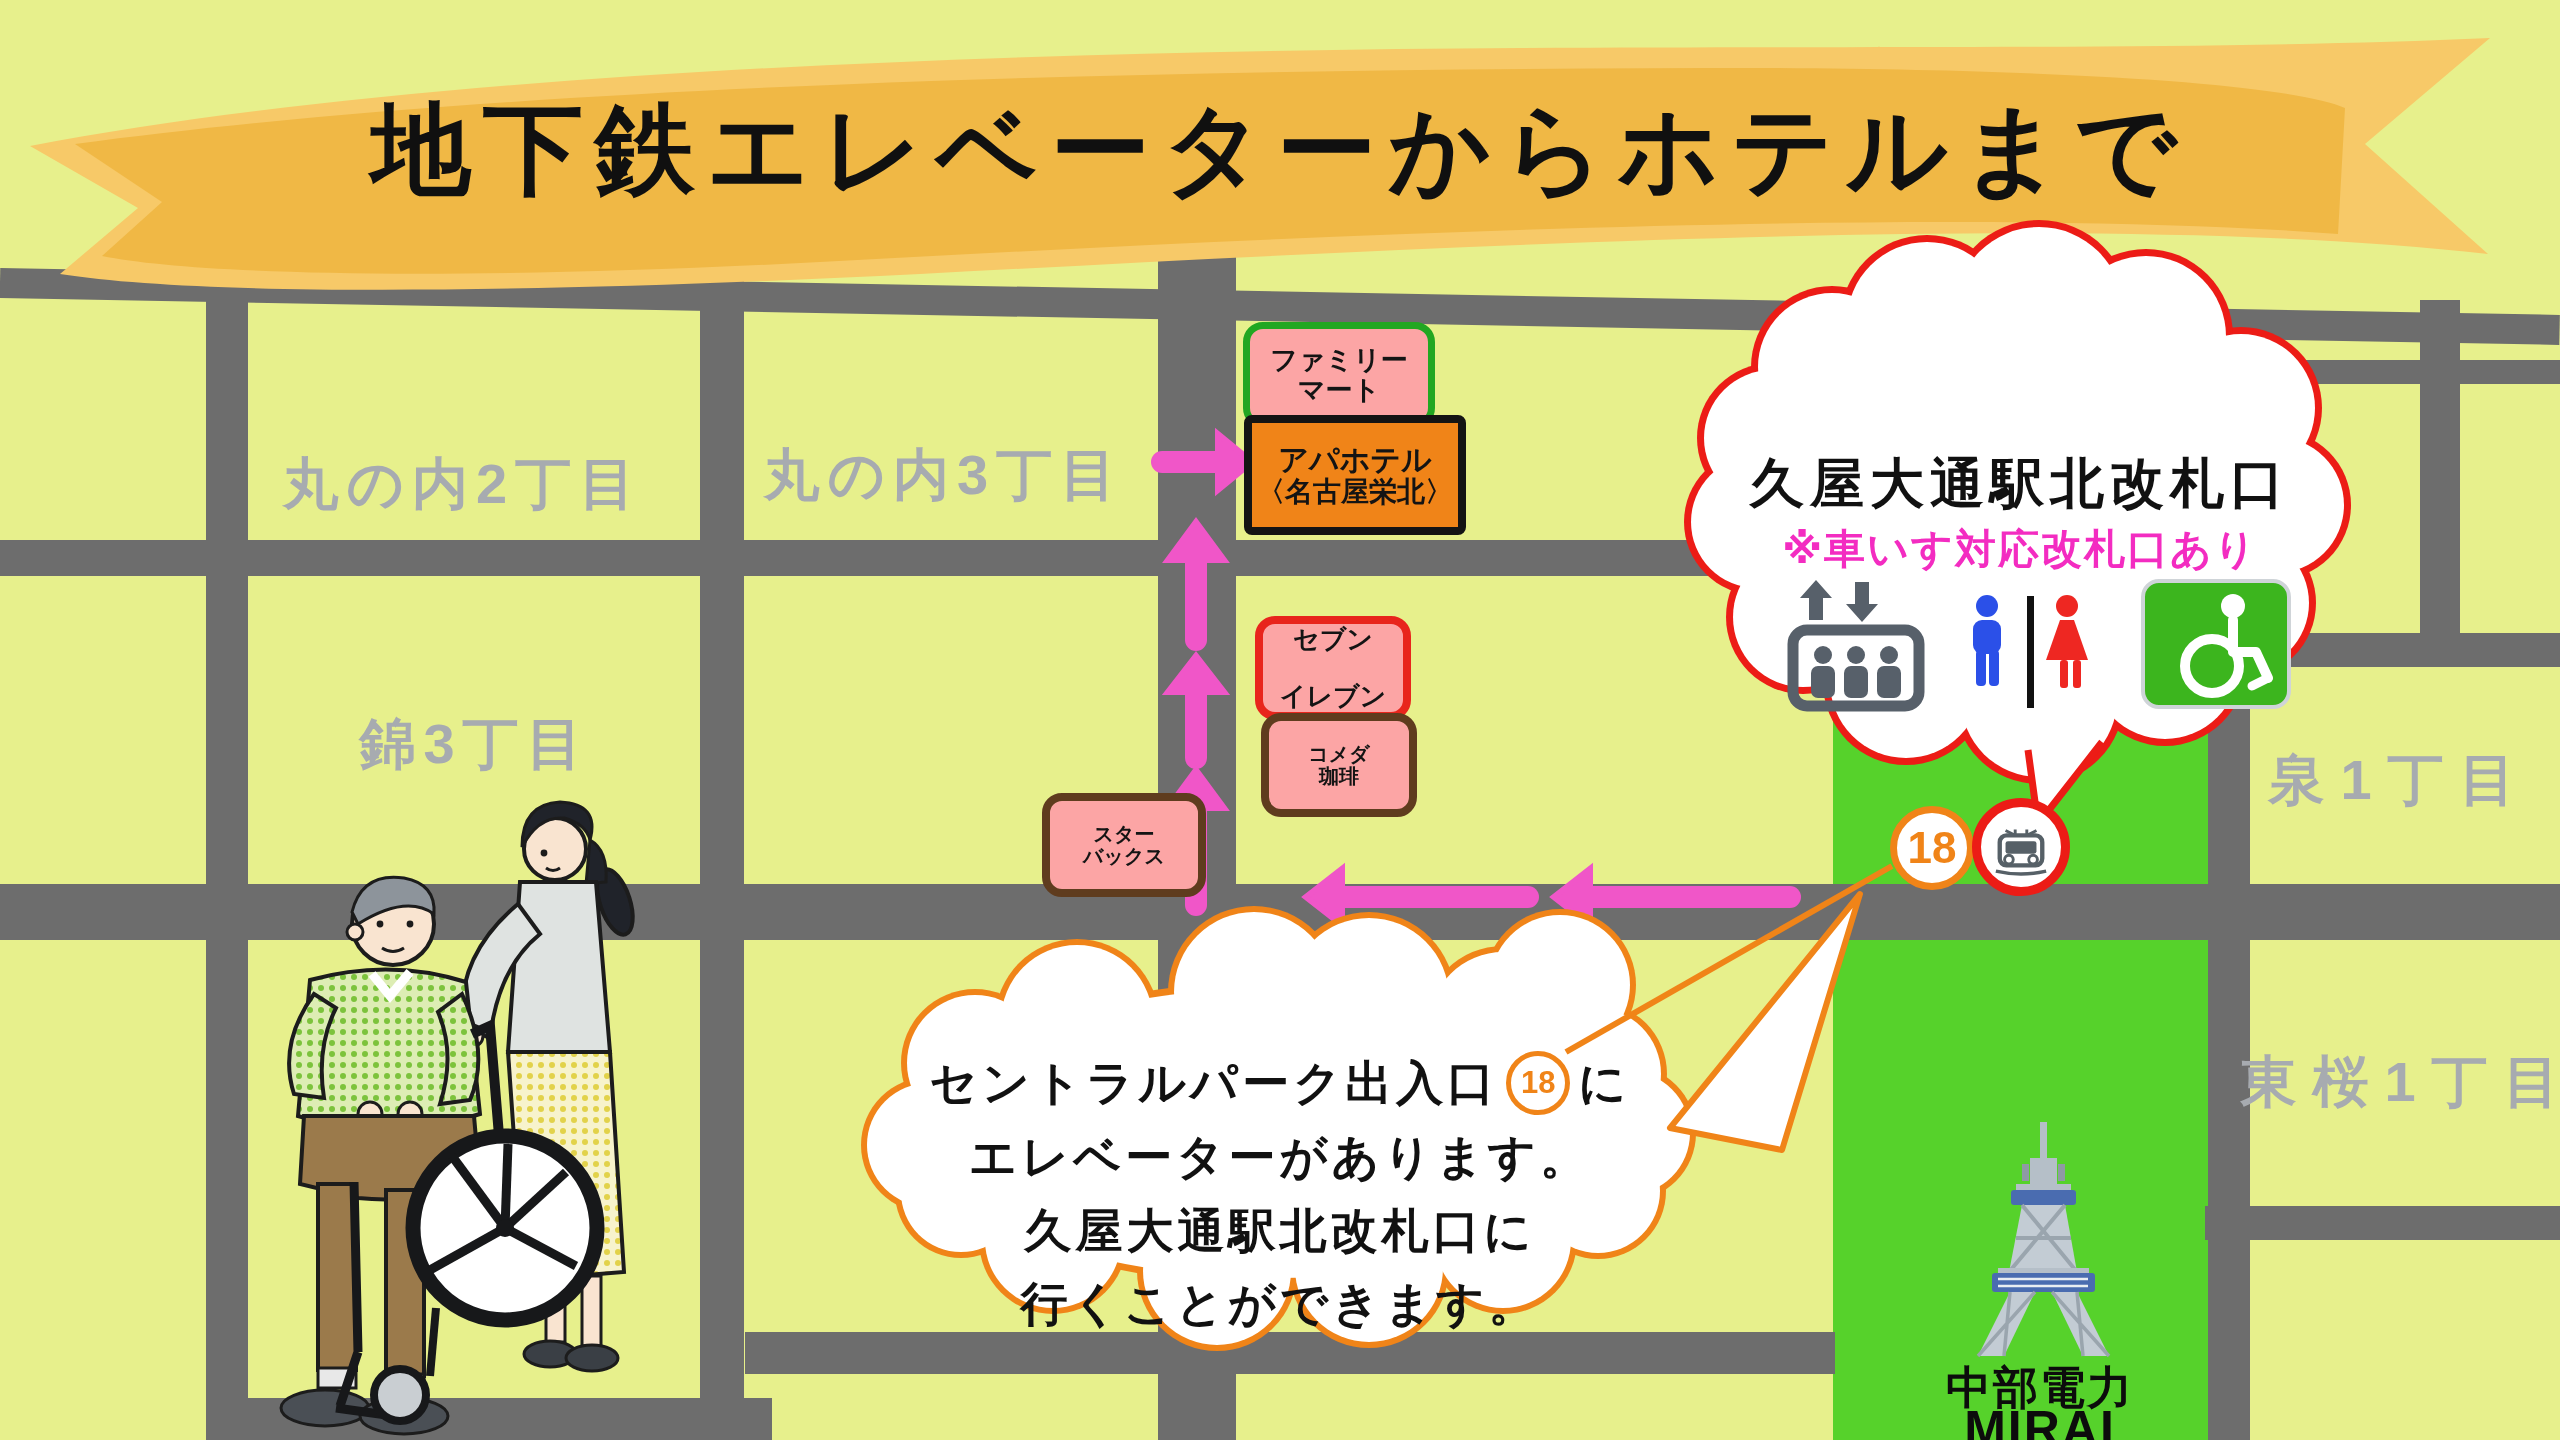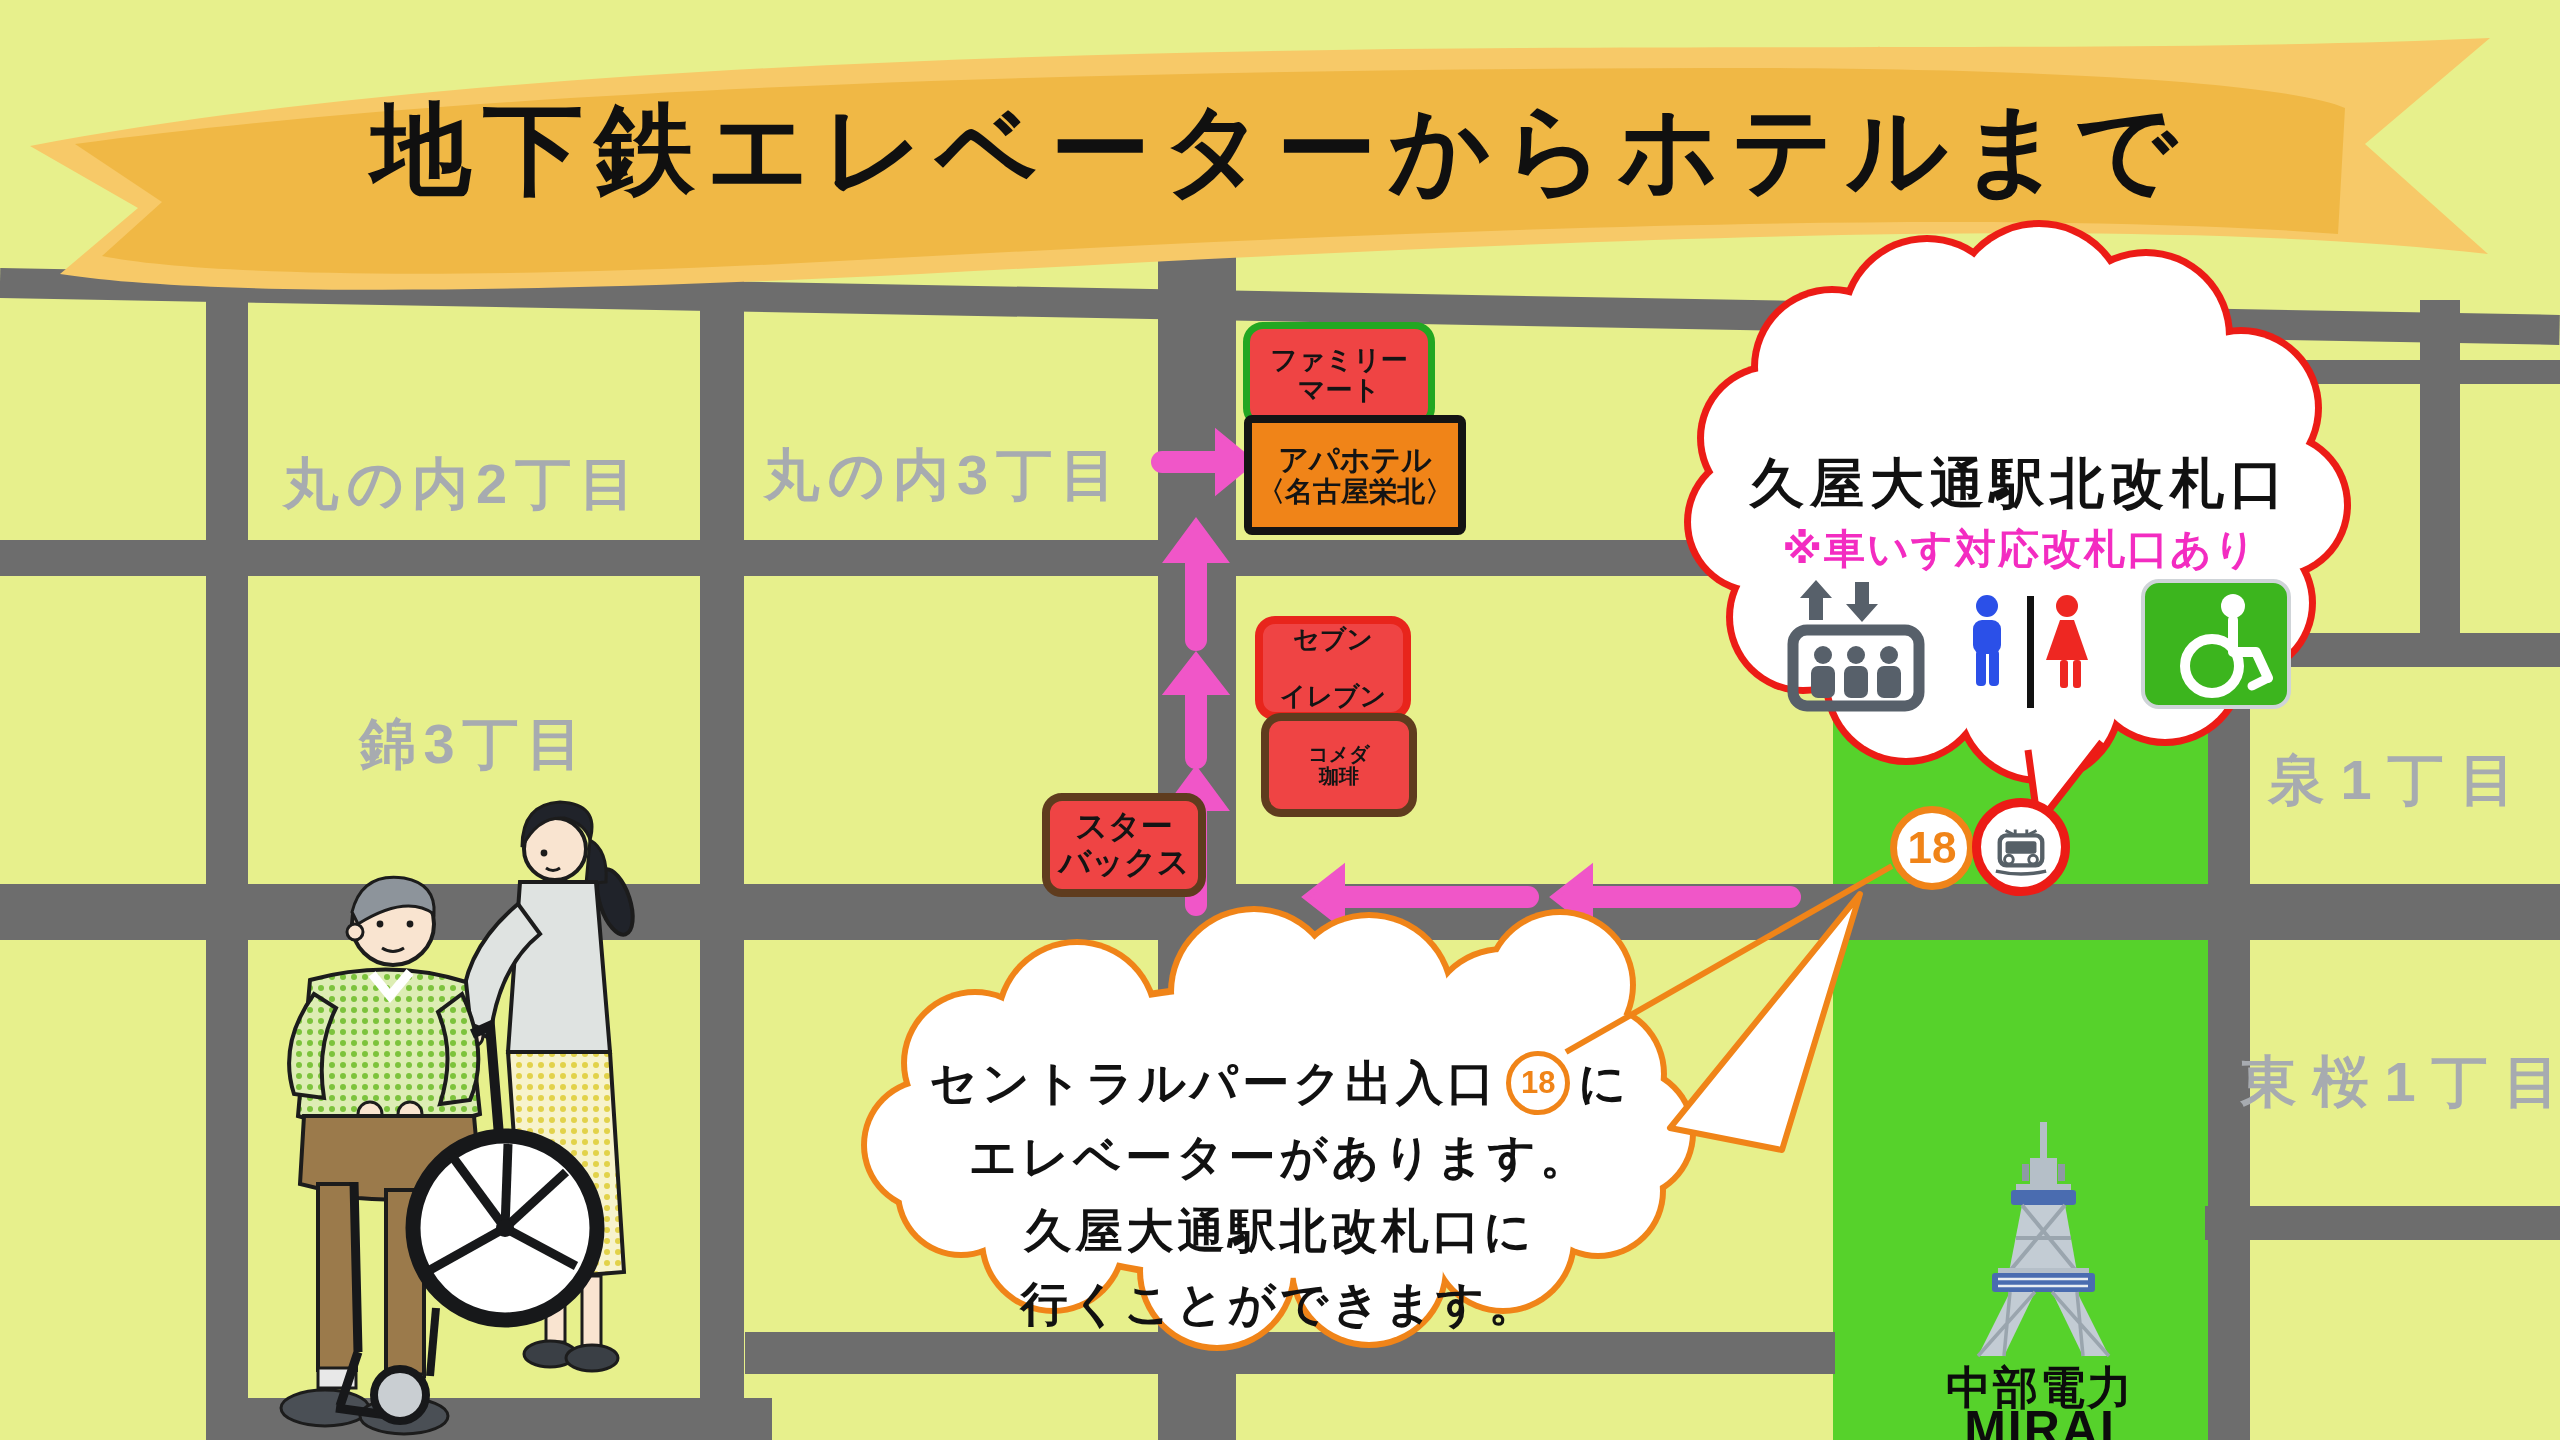--- a/index.html
+++ b/index.html
@@ -18,29 +18,29 @@
     transform:translate(-50%,-50%);letter-spacing:8px;font-size:56px;
   }
   
   #banner-wrap{position:absolute;left:20px;top:16px;width:2520px;height:300px;}
   #map-title{
     position:absolute;left:180px;top:84px;width:2200px;text-align:center;
     font-size:100px;font-weight:bold;color:#101010;letter-spacing:12px;white-space:nowrap;
   }
   
   .storebox{
-    position:absolute;background:#ef4444;border-radius:20px;display:flex;flex-direction:column;
+    position:absolute;background:#fca5a5;border-radius:20px;display:flex;flex-direction:column;
     align-items:center;justify-content:center;text-align:center;font-weight:bold;color:#141414;
     line-height:1.12;
   }
   #store-familymart{left:1243px;top:322px;width:178px;height:92px;border:7px solid #22a722;font-size:27px;}
   #store-apahotel{left:1244px;top:415px;width:206px;height:104px;border:8px solid #141414;background:#f08418;font-size:30px;border-radius:8px;}
   #store-seveneleven{left:1255px;top:616px;width:140px;height:88px;border:8px solid #e8251c;font-size:26px;gap:28px;}
   #store-komeda{left:1261px;top:713px;width:140px;height:88px;border:8px solid #5f3c1e;font-size:20px;align-items:center;}
-  #store-starbucks{left:1042px;top:793px;width:148px;height:88px;border:8px solid #5f3c1e;font-size:32px;}
+  #store-starbucks{left:1042px;top:793px;width:148px;height:88px;border:8px solid #5f3c1e;font-size:20px;}
   
   .bubble-text{position:absolute;text-align:center;font-weight:bold;white-space:nowrap;}
   #station-bubble-title{left:1700px;top:448px;width:640px;font-size:54px;color:#111;letter-spacing:6px;}
   #station-bubble-note{left:1700px;top:522px;width:640px;font-size:41px;color:#f32cc1;letter-spacing:2px;}
   .info-line{
     position:absolute;left:838px;width:884px;height:66px;text-align:center;font-weight:bold;
     color:#111;font-size:47px;letter-spacing:4px;white-space:nowrap;
     display:flex;align-items:center;justify-content:center;
   }
   .badge-inline{

